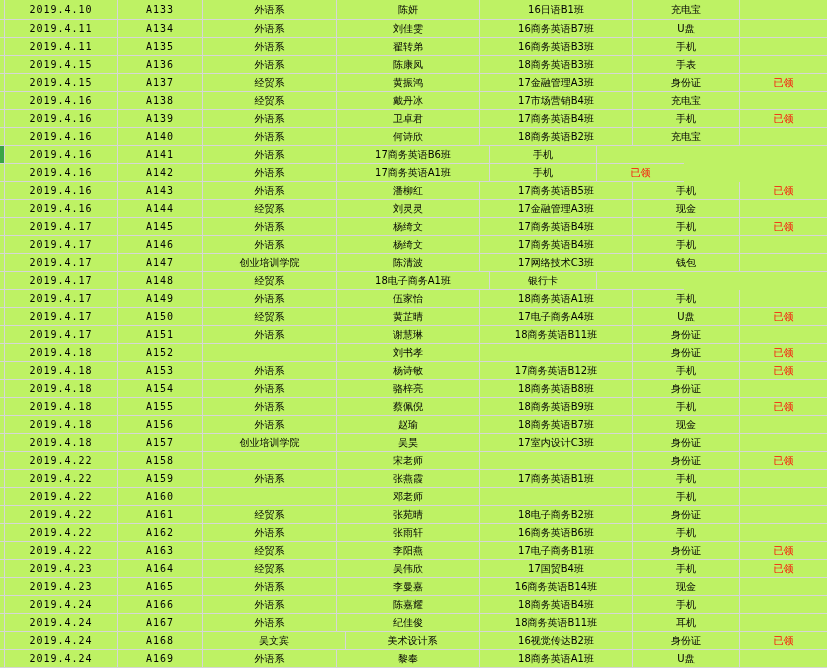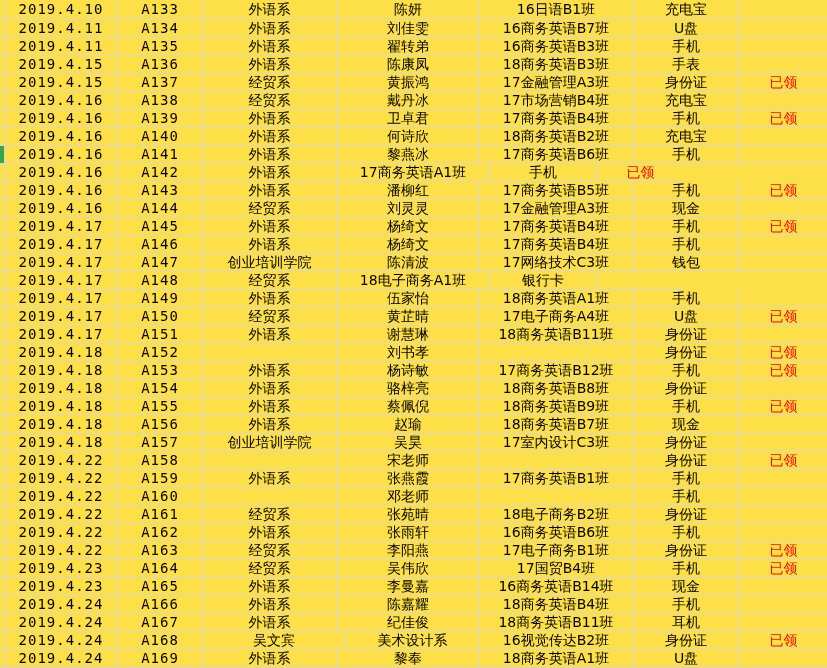--- a/index.html
+++ b/index.html
@@ -1,23 +1,23 @@
 <!DOCTYPE html>
 <html><head>
 <meta charset="utf-8">
 <style>
   html, body { margin: 0; padding: 0; background: #ffffff; }
   .sheet {
     position: relative;
     width: 827px;
     height: 668px;
     overflow: hidden;
-    background: #fde047;
+    background: #bef264;
     font-family: "DejaVu Sans", sans-serif;
-    font-size: 14px;
+    font-size: 10px;
     color: #000000;
     cursor: cell;
   }
   .row {
     display: flex;
     height: 18px;
     box-sizing: border-box;
   }
   .row:first-child { height: 20px; }
   .cell {
@@ -124,21 +124,20 @@
     <div class="cell cell-name">何诗欣</div>
     <div class="cell cell-class">18商务英语B2班</div>
     <div class="cell cell-item">充电宝</div>
     <div class="cell cell-status"></div>
   </div>
       <div class="row">
     <div class="cell cell-sliver green-marked" style="background: rgb(58, 165, 70);"></div>
     <div class="cell cell-date">2019.4.16</div>
     <div class="cell cell-id">A141</div>
     <div class="cell cell-dept">外语系</div>
-    <div class="cell cell-name">黎燕冰</div>
     <div class="cell cell-class">17商务英语B6班</div>
     <div class="cell cell-item">手机</div>
     <div class="cell cell-status"></div>
   </div>
       <div class="row">
     <div class="cell cell-sliver"></div>
     <div class="cell cell-date">2019.4.16</div>
     <div class="cell cell-id">A142</div>
     <div class="cell cell-dept">外语系</div>
     <div class="cell cell-class">17商务英语A1班</div>

